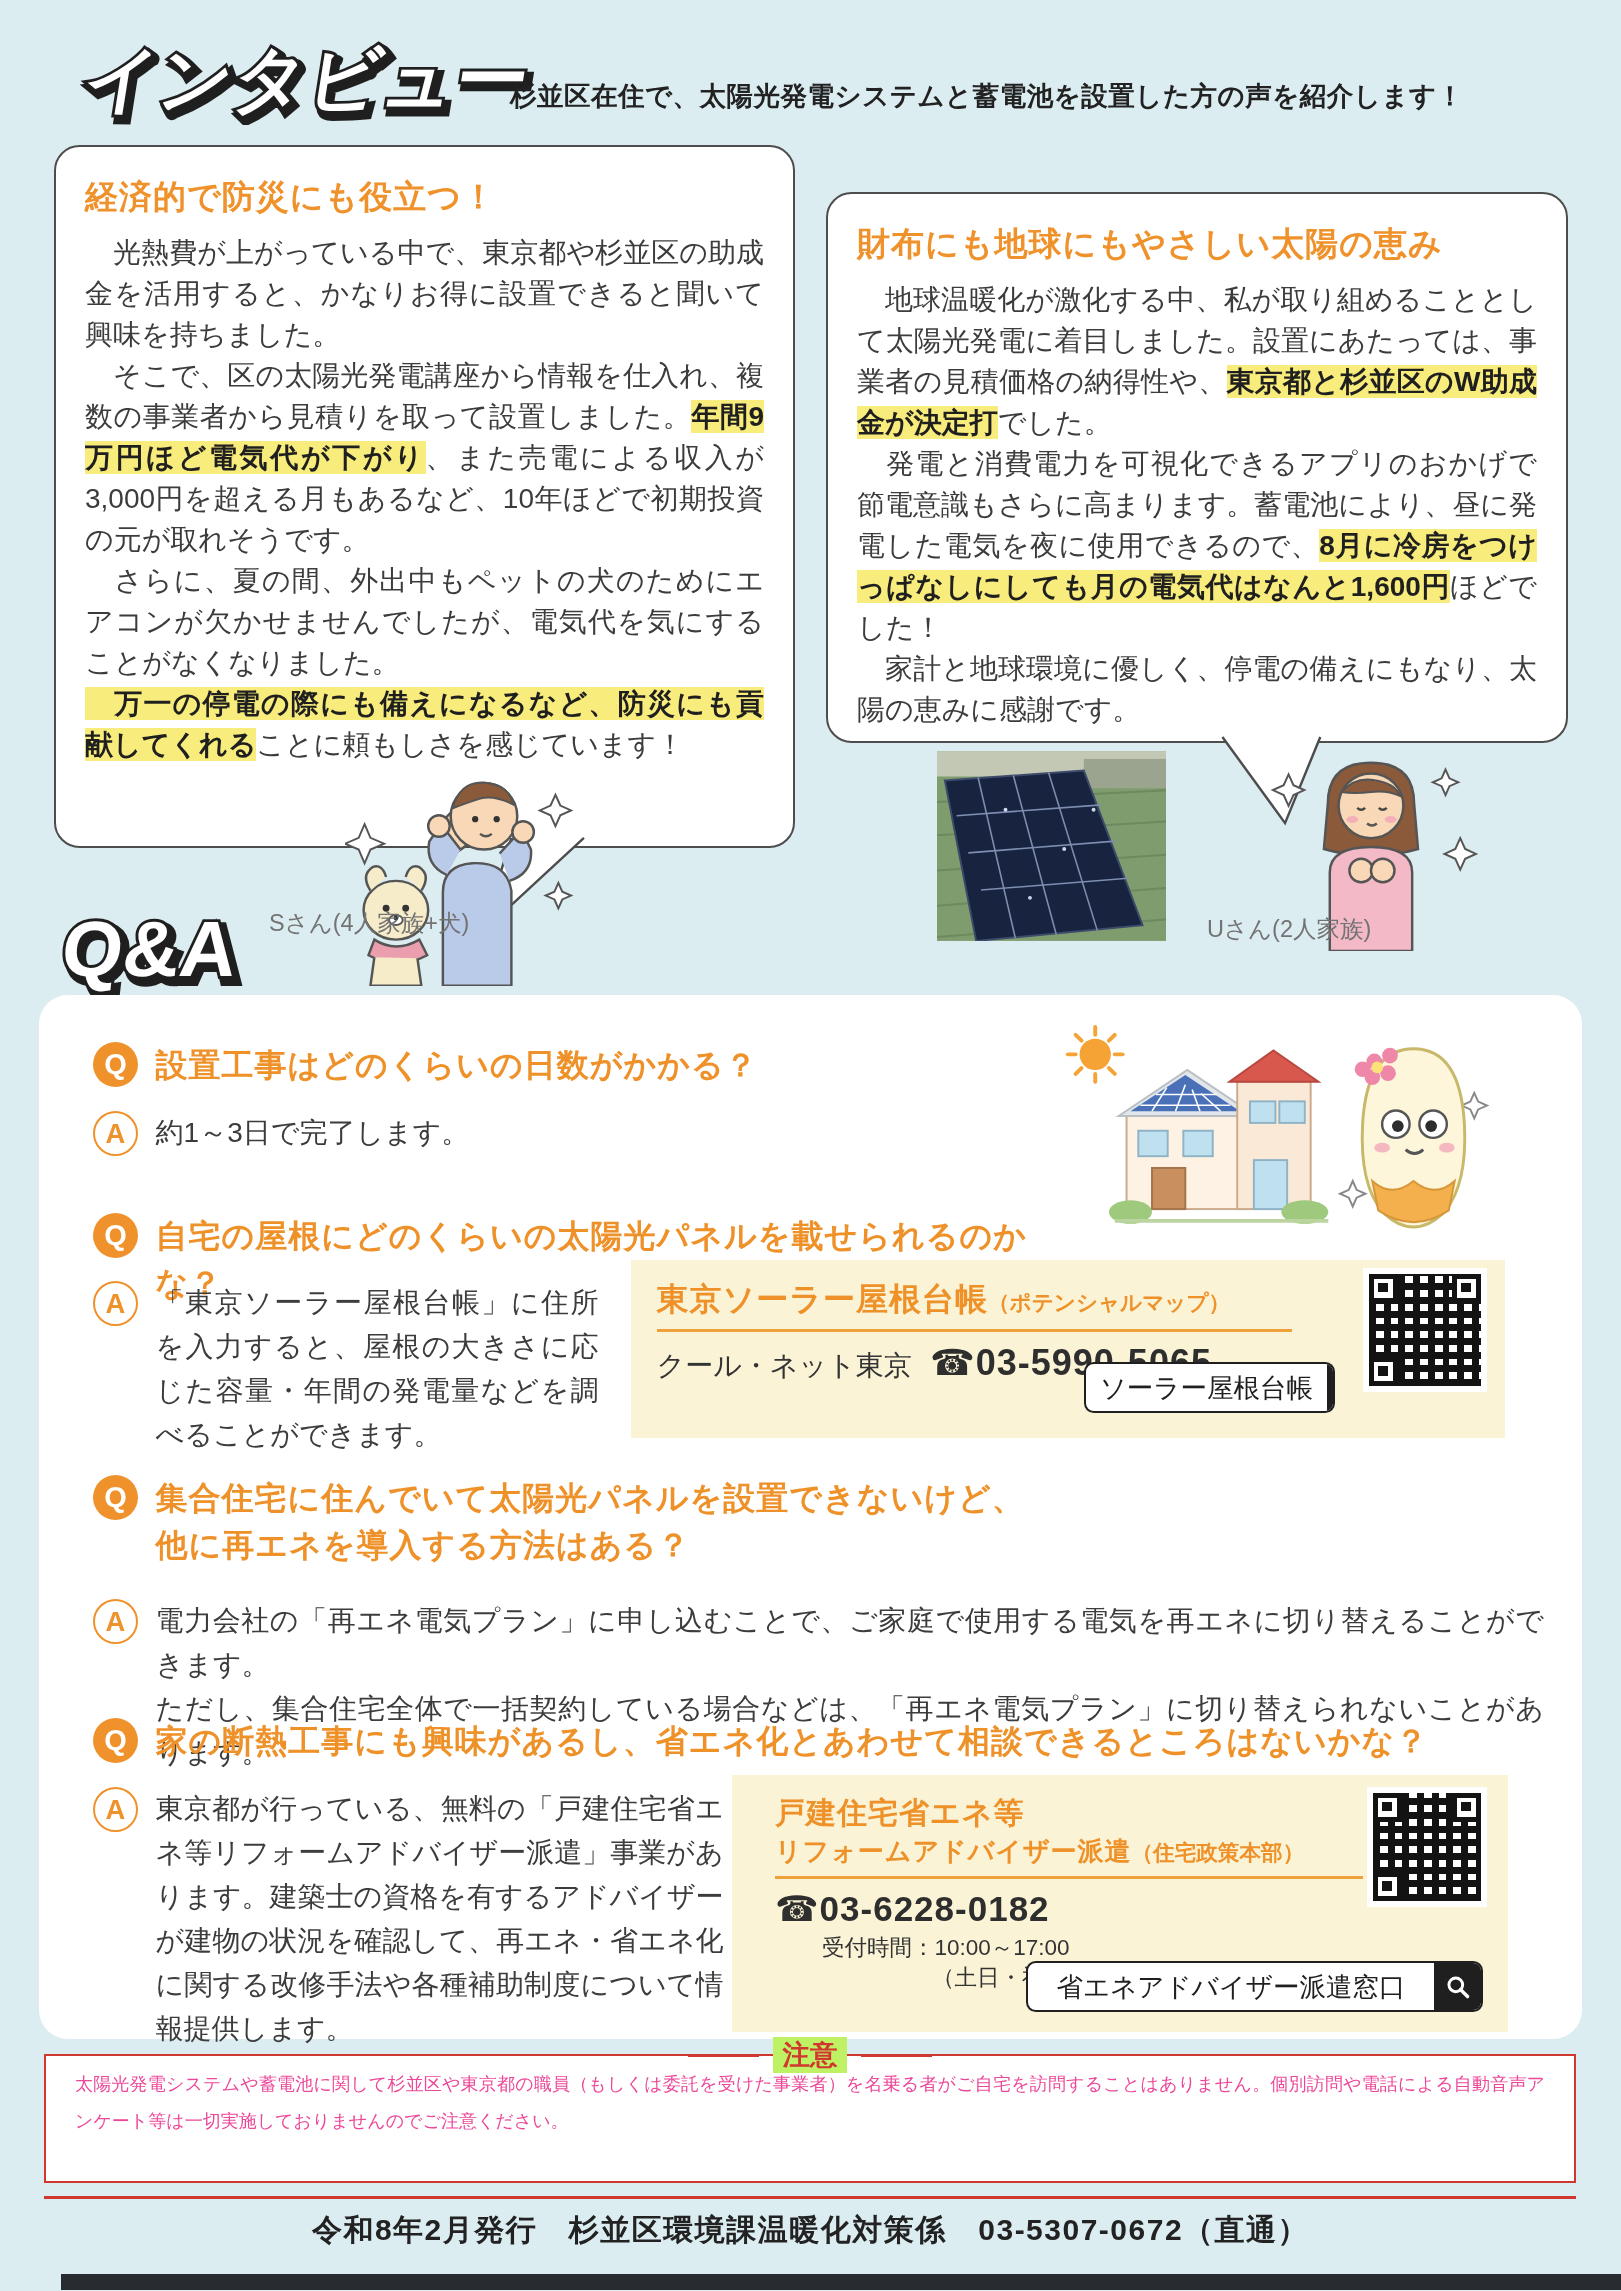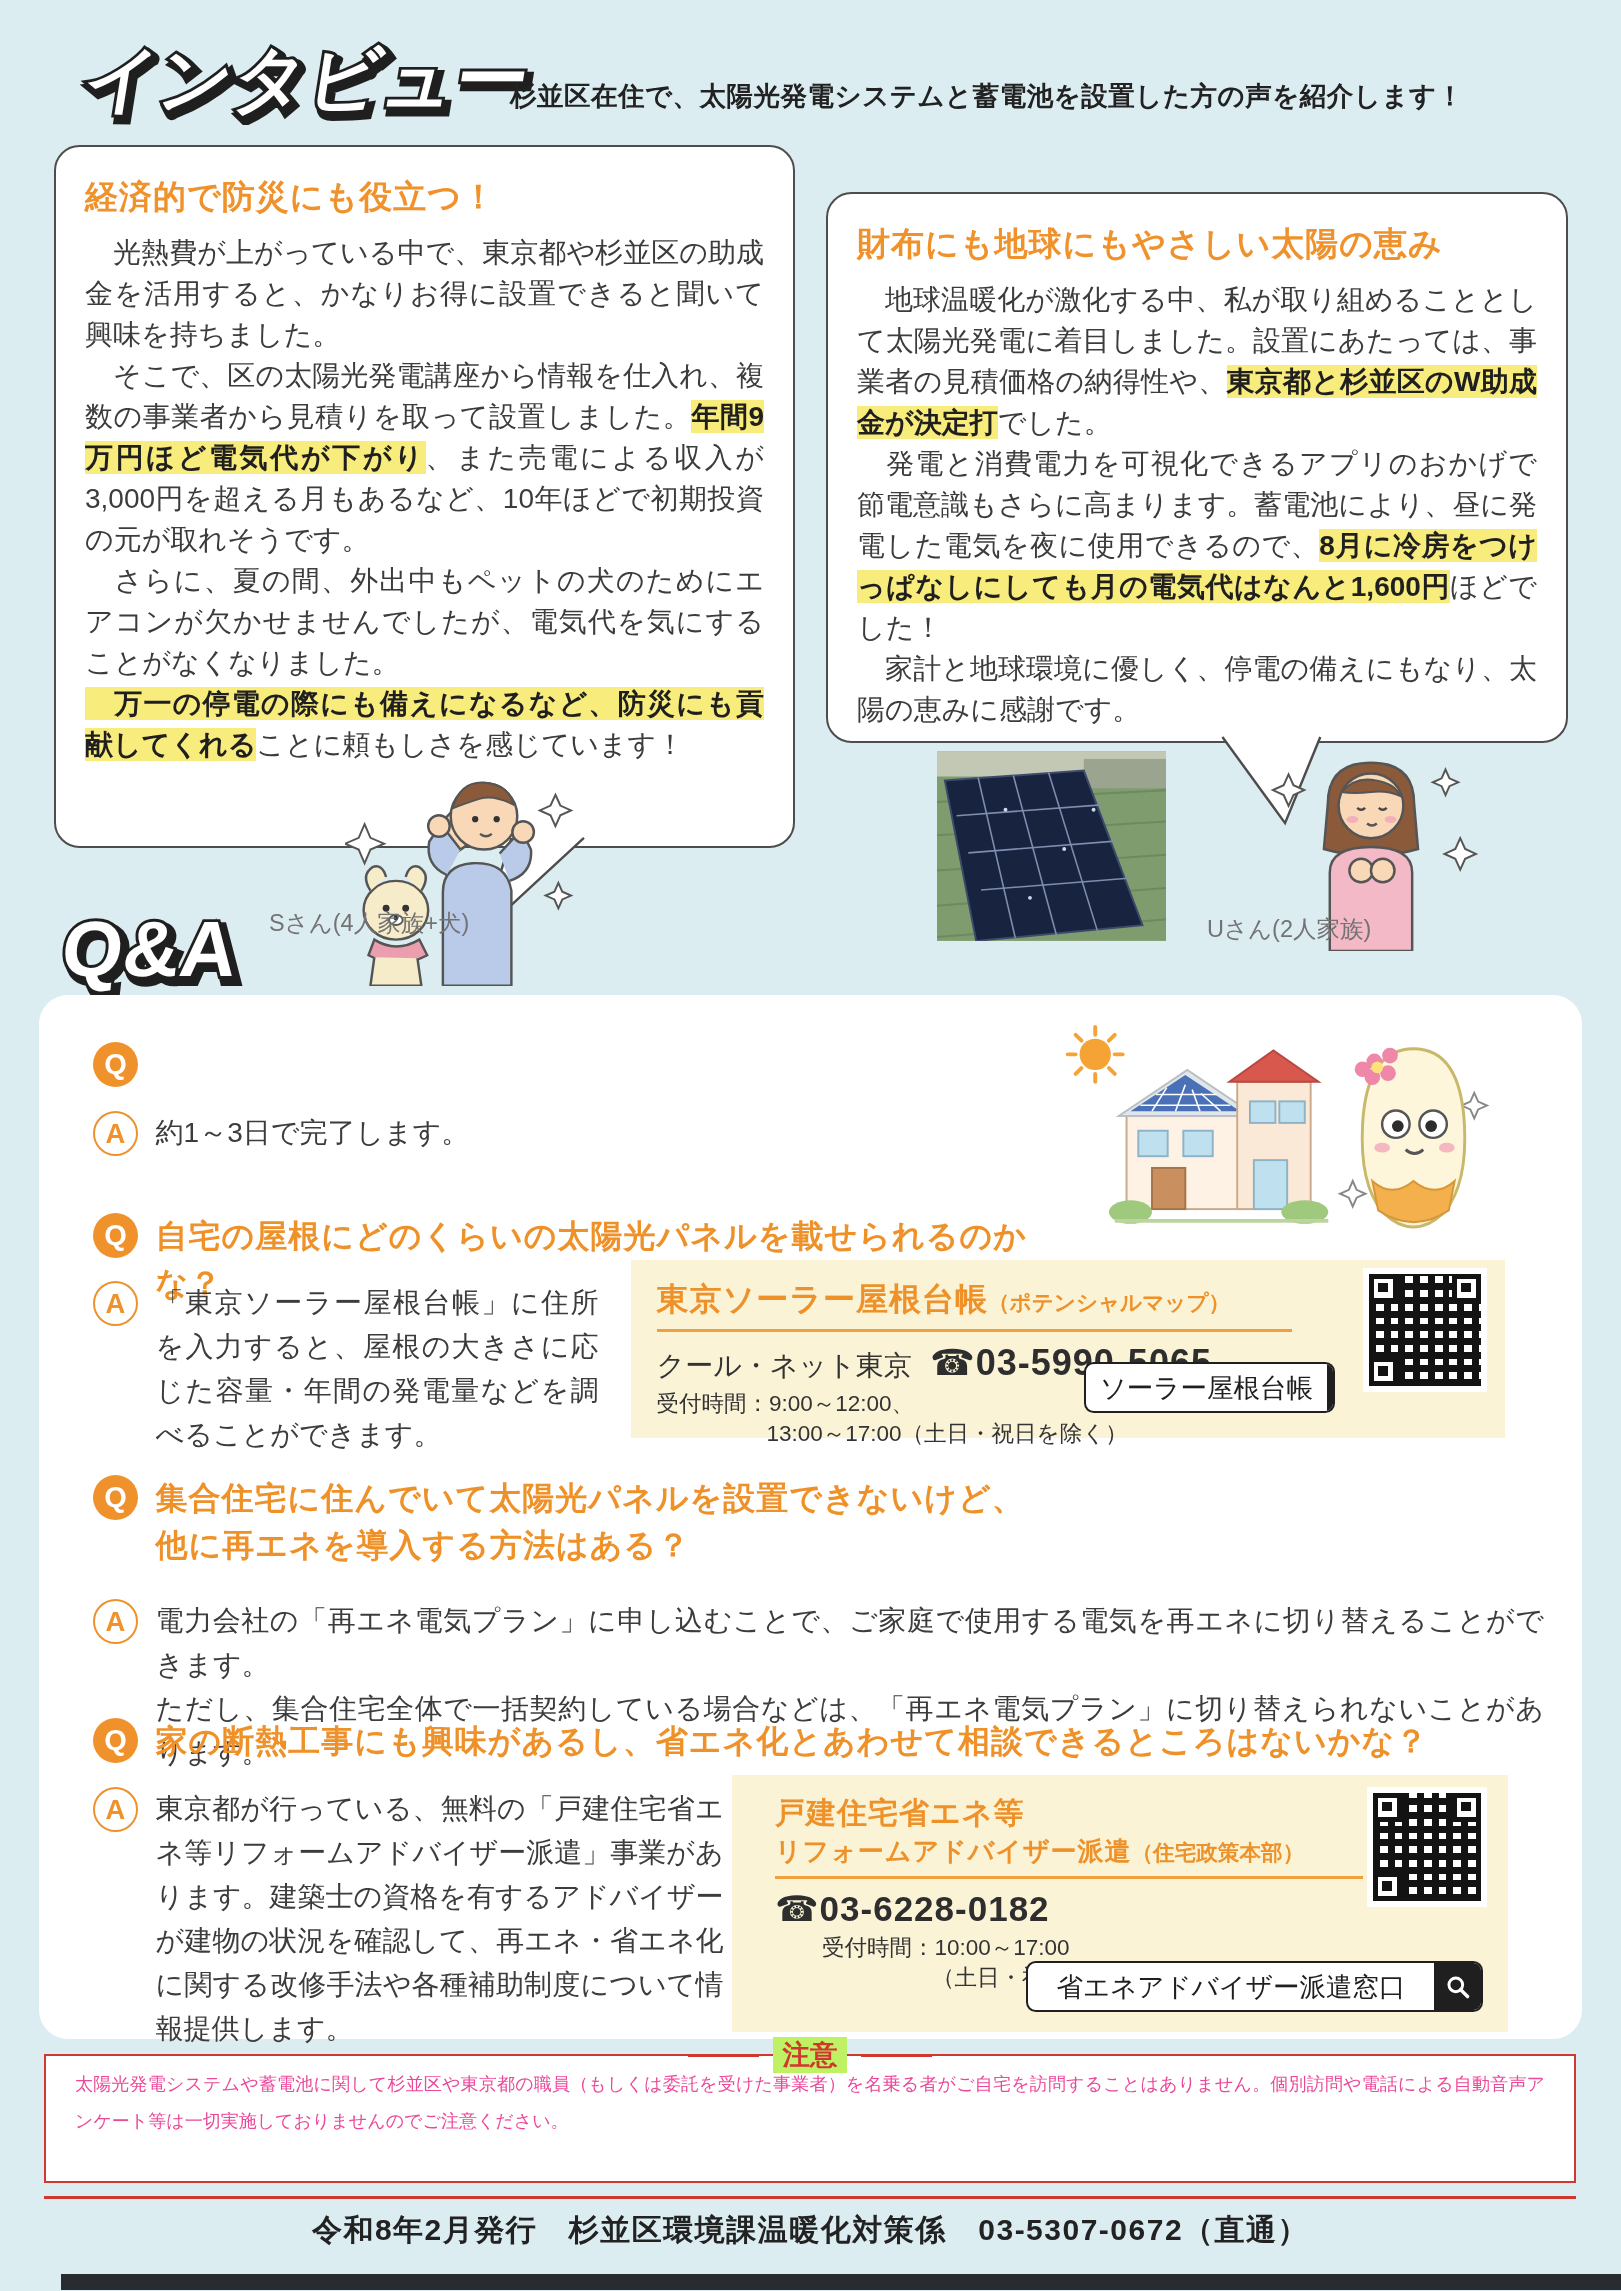--- a/index.html
+++ b/index.html
@@ -182,20 +182,21 @@
     <g transform="skewX(-6)">
       <text x="18" y="88" font-size="80" font-weight="bold" font-family="Liberation Sans, DejaVu Sans, sans-serif" fill="#1f1f1f" stroke="#1f1f1f" stroke-width="10" transform="translate(5,5)">Q&amp;A</text>
       <text x="18" y="88" font-size="80" font-weight="bold" font-family="Liberation Sans, DejaVu Sans, sans-serif" fill="#ffffff" stroke="#1f1f1f" stroke-width="6" paint-order="stroke">Q&amp;A</text>
     </g>
   </svg>
 
   <div class="qa-panel">
 
     <div class="q-row" style="left:54px;top:47px;width:931px;">
       <div class="q-badge">Q</div>
+      <div class="q-text">設置工事はどのくらいの日数がかかる？</div>
     </div>
     <div class="a-row" style="left:54px;top:116px;width:931px;">
       <div class="a-badge">A</div>
       <div class="a-text">約1～3日で完了します。</div>
     </div>
 
     <svg class="illu" style="left:1019px;top:17.6px;" width="284" height="211" viewBox="0 0 290 215">
       <g>
         <circle cx="38" cy="42" r="16" fill="#f6a335"></circle>
         <g stroke="#f6a335" stroke-width="4" stroke-linecap="round">
@@ -265,24 +266,20 @@
 
     <div class="info-box" style="left:592px;top:265px;width:874px;height:178px;">
       <div class="ib-title">
         <span class="big">東京ソーラー屋根台帳</span><span class="note">（ポテンシャルマップ）</span>
       </div>
       <div class="ib-rule" style="width:635px;"></div>
       <div>
         <span class="ib-org">クール・ネット東京</span>
         <span class="ib-phone" style="margin-left:13.7px;">☎03-5990-5065</span>
       </div>
-      <div class="ib-hours" style="margin-top:3.9px;">
-        <span style="display:block;">受付時間：9:00～12:00、</span>
-        <span style="display:block;padding-left:110px;">13:00～17:00（土日・祝日を除く）</span>
-      </div>
       <div class="search-pill" style="left:453px;top:102px;width:251px;">
         <span class="lbl">ソーラー屋根台帳</span>
         <span class="btn">
           
         </span>
       </div>
       <div class="qr" style="left:732px;top:7.8px;width:124px;height:124px;">
         <div class="qr-inner">
           <div class="qr-eye tl"></div>
           <div class="qr-eye tr"></div>

